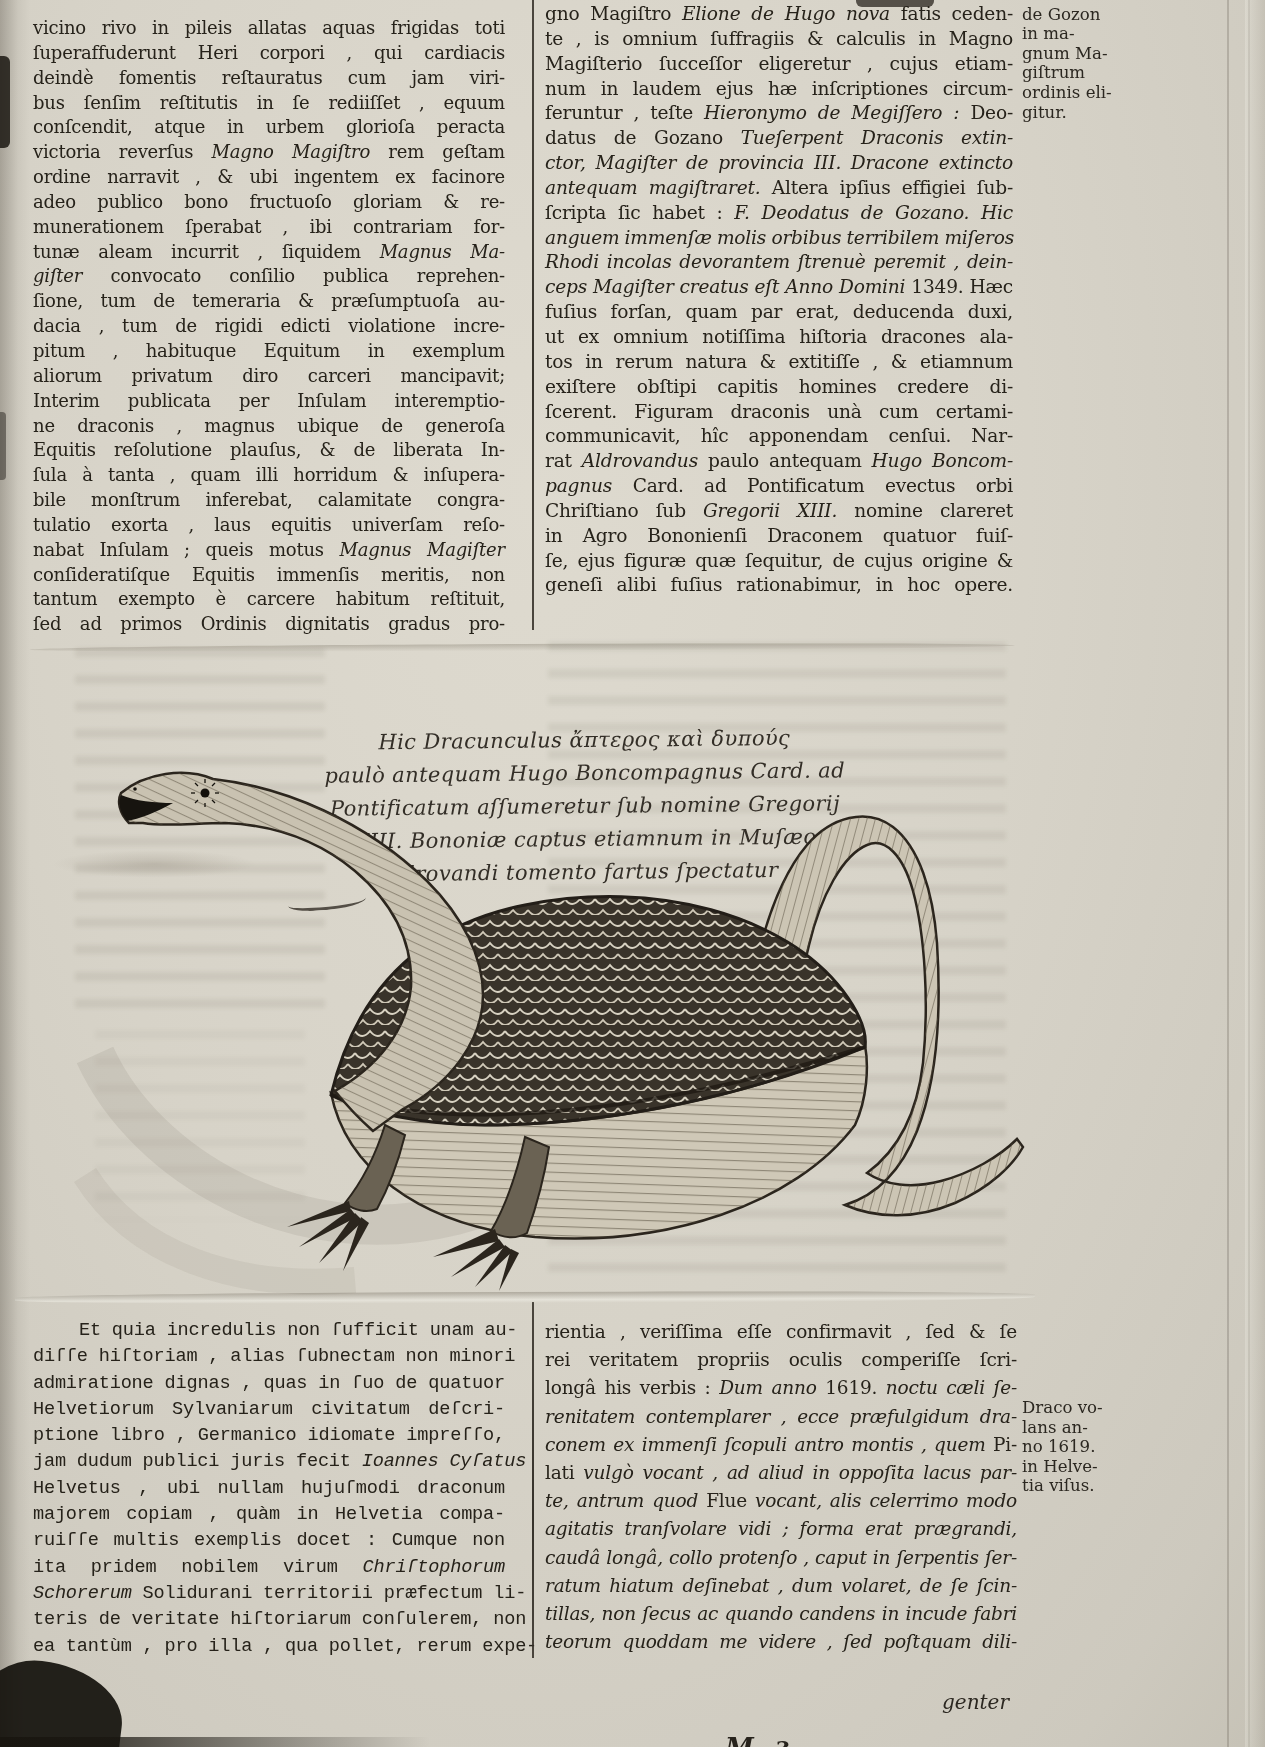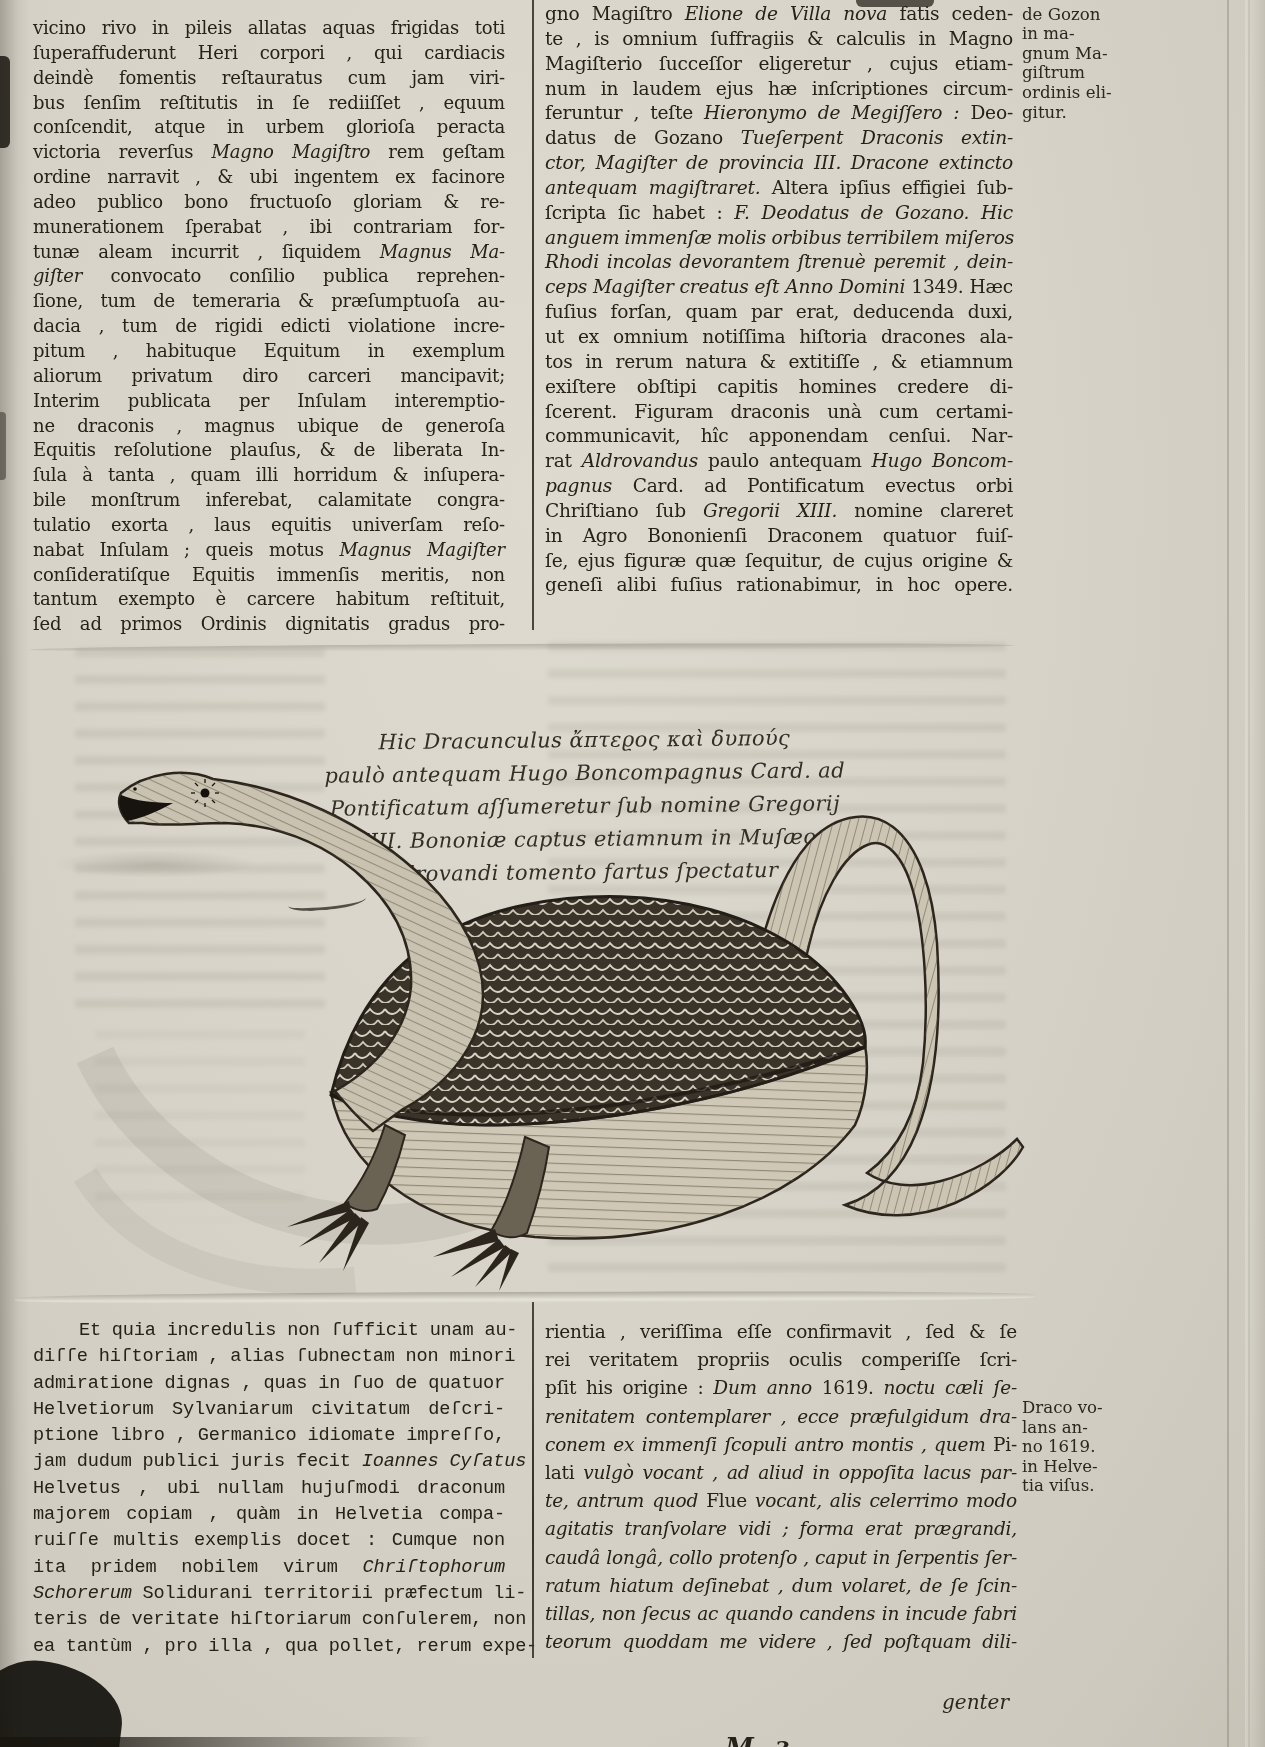--- a/index.html
+++ b/index.html
@@ -101,21 +101,21 @@
       <div class="tl"><span>Equitis reſolutione plauſus, &amp; de liberata In-</span></div>
       <div class="tl"><span>ſula à tanta , quam illi horridum &amp; inſupera-</span></div>
       <div class="tl"><span>bile monſtrum inferebat, calamitate congra-</span></div>
       <div class="tl"><span>tulatio exorta , laus equitis univerſam reſo-</span></div>
       <div class="tl"><span>nabat Inſulam ; queis motus </span><span class="it">Magnus Magiſter</span></div>
       <div class="tl"><span>conſideratiſque Equitis immenſis meritis, non</span></div>
       <div class="tl"><span>tantum exempto è carcere habitum reſtituit,</span></div>
       <div class="tl"><span>ſed ad primos Ordinis dignitatis gradus pro-</span></div>
     </div>
   <div class="col col-tr">
-      <div class="tl"><span>gno Magiſtro </span><span class="it">Elione de Villa nova</span><span> fatis ceden-</span></div>
+      <div class="tl"><span>gno Magiſtro </span><span class="it">Elione de Hugo nova</span><span> fatis ceden-</span></div>
       <div class="tl"><span>te , is omnium ſuffragiis &amp; calculis in Magno</span></div>
       <div class="tl"><span>Magiſterio ſucceſſor eligeretur , cujus etiam-</span></div>
       <div class="tl"><span>num in laudem ejus hæ inſcriptiones circum-</span></div>
       <div class="tl"><span>feruntur , teſte </span><span class="it">Hieronymo de Megiſſero :</span><span> Deo-</span></div>
       <div class="tl"><span>datus de Gozano </span><span class="it">Tueſerpent Draconis extin-</span></div>
       <div class="tl"><span class="it">ctor, Magiſter de provincia III. Dracone extincto</span></div>
       <div class="tl"><span class="it">antequam magiſtraret.</span><span> Altera ipſius effigiei ſub-</span></div>
       <div class="tl"><span>ſcripta ſic habet : </span><span class="it">F. Deodatus de Gozano. Hic</span></div>
       <div class="tl"><span class="it">anguem immenſæ molis orbibus terribilem miſeros</span></div>
       <div class="tl"><span class="it">Rhodi incolas devorantem ſtrenuè peremit , dein-</span></div>
@@ -267,21 +267,21 @@
       <div class="tl"><span>majorem copiam , quàm in Helvetia compa-</span></div>
       <div class="tl"><span>ruiſſe multis exemplis docet : Cumque non</span></div>
       <div class="tl"><span>ita pridem nobilem virum </span><span class="it">Chriſtophorum</span></div>
       <div class="tl"><span class="it">Schorerum</span><span> Solidurani territorii præfectum li-</span></div>
       <div class="tl"><span>teris de veritate hiſtoriarum conſulerem, non</span></div>
       <div class="tl"><span>ea tantùm , pro illa , qua pollet, rerum expe-</span></div>
     </div>
   <div class="col col-br">
       <div class="tl"><span>rientia , veriſſima eſſe confirmavit , ſed &amp; ſe</span></div>
       <div class="tl"><span>rei veritatem propriis oculis comperiſſe ſcri-</span></div>
-      <div class="tl"><span>pſit his origine : </span><span class="it">Dum anno</span><span> 1619. </span><span class="it">noctu cæli ſe-</span></div>
+      <div class="tl"><span>longâ his verbis : </span><span class="it">Dum anno</span><span> 1619. </span><span class="it">noctu cæli ſe-</span></div>
       <div class="tl"><span class="it">renitatem contemplarer , ecce præfulgidum dra-</span></div>
       <div class="tl"><span class="it">conem ex immenſi ſcopuli antro montis , quem</span><span> Pi-</span></div>
       <div class="tl"><span>lati </span><span class="it">vulgò vocant , ad aliud in oppoſita lacus par-</span></div>
       <div class="tl"><span class="it">te, antrum quod</span><span> Flue </span><span class="it">vocant, alis celerrimo modo</span></div>
       <div class="tl"><span class="it">agitatis tranſvolare vidi ; forma erat prægrandi,</span></div>
       <div class="tl"><span class="it">caudâ longâ, collo protenſo , caput in ſerpentis ſer-</span></div>
       <div class="tl"><span class="it">ratum hiatum deſinebat , dum volaret, de ſe ſcin-</span></div>
       <div class="tl"><span class="it">tillas, non ſecus ac quando candens in incude fabri</span></div>
       <div class="tl"><span class="it">teorum quoddam me videre , ſed poſtquam dili-</span></div>
     </div>

